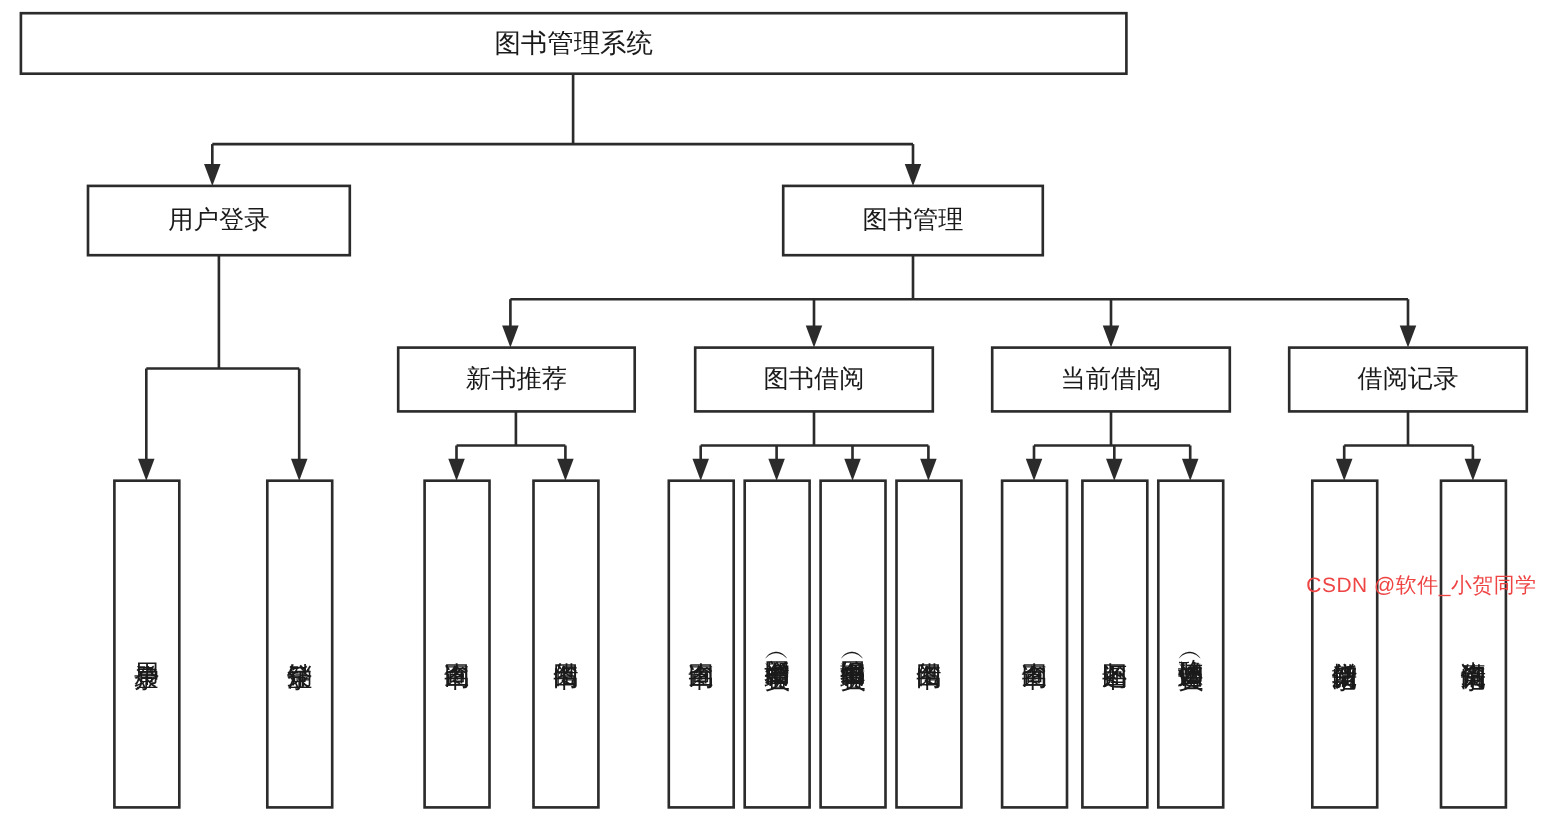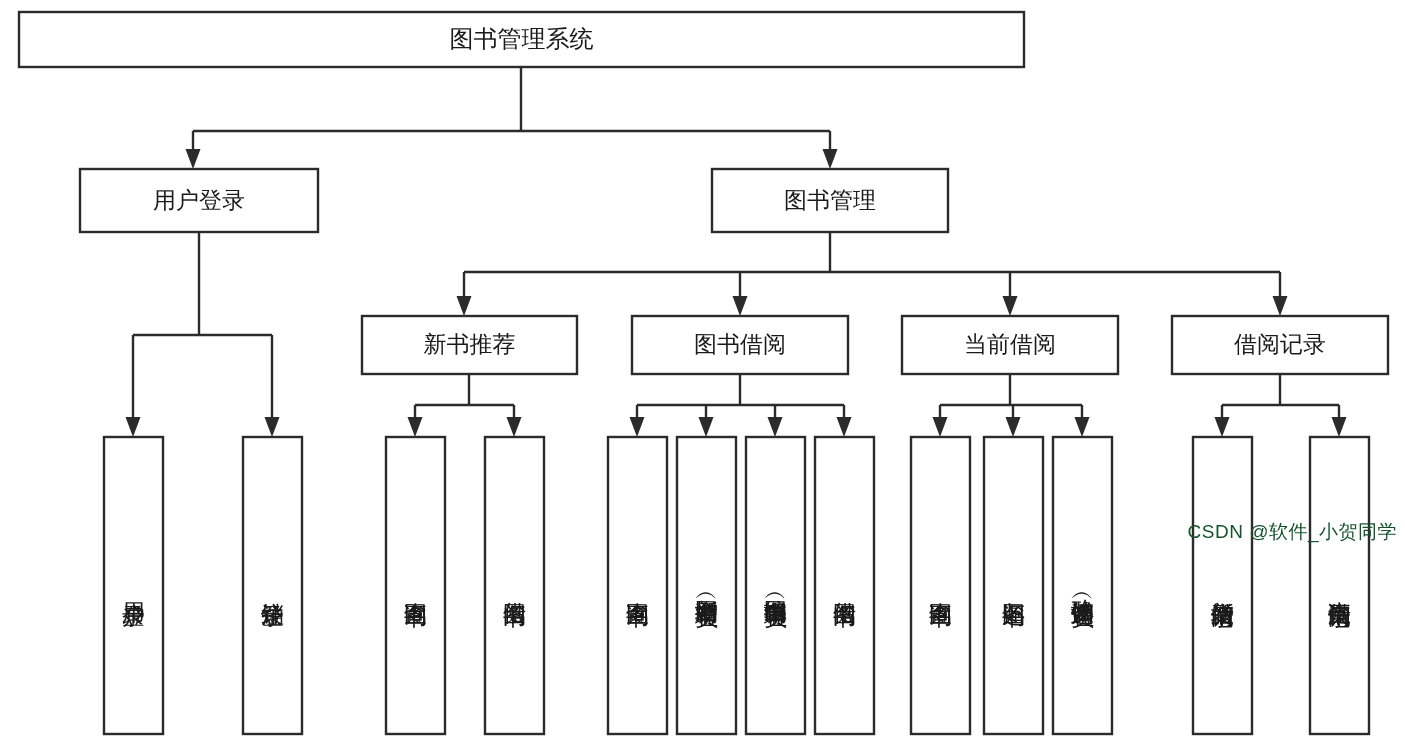--- a/index.html
+++ b/index.html
@@ -68,21 +68,21 @@
     justify-content: center;
     pointer-events: none;
     letter-spacing: 1px;
   }
   #watermark {
     position: absolute;
     right: 8px;
     bottom: 6px;
     font-family: "Liberation Sans", "DejaVu Sans", sans-serif;
     font-size: 19px;
-    color: #14532d;
+    color: #ef4444;
     white-space: nowrap;
     letter-spacing: 0.5px;
   }
 </style>
 </head>
 <body>
 
 <div id="diagram-root">
   <svg id="diagram-svg" viewBox="0 0 1405 747">
     <g id="connectors-layer">

